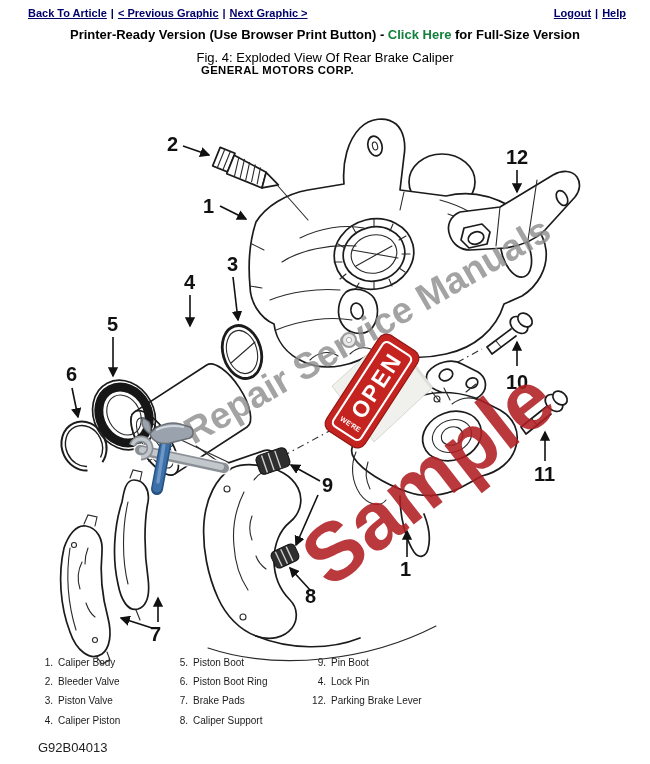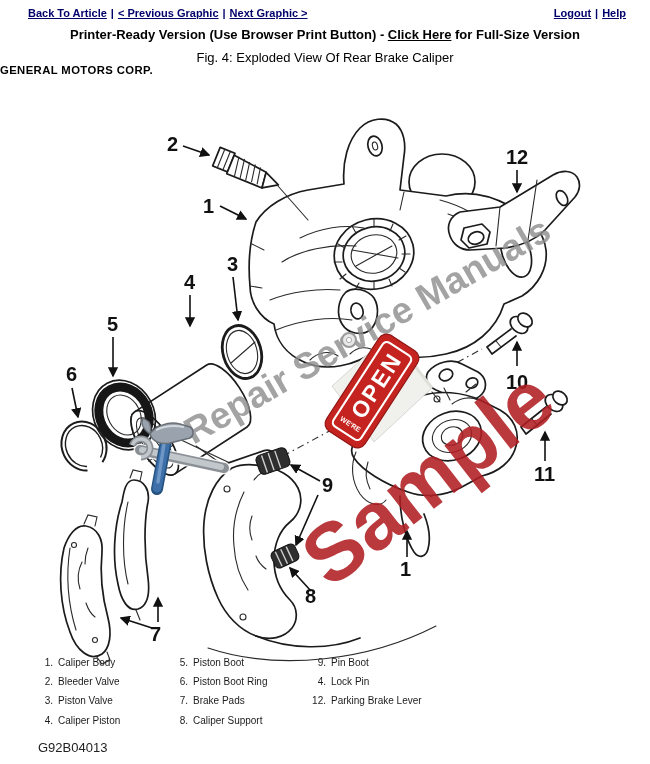--- a/index.html
+++ b/index.html
@@ -5,23 +5,23 @@
   html,body{margin:0;padding:0;}
   body{
     width:650px;height:764px;background:#ffffff;position:relative;overflow:hidden;
     font-family:"Liberation Sans",sans-serif;color:#000;
   }
   .navbar{position:absolute;top:3px;left:28px;right:24px;display:flex;justify-content:space-between;align-items:flex-start;}
   .navgroup{white-space:nowrap;}
   .navlink{color:#00006b;font-weight:bold;font-size:11px;text-decoration:underline;cursor:pointer;}
   .navsep{color:#00006b;font-weight:bold;font-size:11px;padding:0 4px;text-decoration:none;}
   .printer-line{position:absolute;top:27px;left:0;width:650px;text-align:center;font-size:13px;font-weight:bold;white-space:nowrap;}
-  .printer-line .plink{color:#000000;text-decoration:underline;cursor:pointer;}
+  .printer-line .plink{color:#15803d;cursor:pointer;}
   .fig-caption{position:absolute;top:50px;left:0;width:650px;text-align:center;font-size:13px;font-weight:normal;}
-  .company-line{position:absolute;top:64px;left:0;width:555px;font-size:11.3px;font-weight:bold;letter-spacing:.4px;}
+  .company-line{position:absolute;top:64px;left:0;width:555px;text-align:center;font-size:11.3px;font-weight:bold;letter-spacing:.4px;}
   svg.diagram{position:absolute;top:95px;left:0;}
   .ln{fill:none;stroke:#1b1b1b;stroke-width:1.7;stroke-linecap:round;stroke-linejoin:round;}
   .lnw{fill:#ffffff;stroke:#1b1b1b;stroke-width:1.7;stroke-linecap:round;stroke-linejoin:round;}
   .thin{fill:none;stroke:#2a2a2a;stroke-width:1.1;stroke-linecap:round;}
   .dashln{fill:none;stroke:#2a2a2a;stroke-width:1.1;stroke-dasharray:7 4 1.5 4;}
   .callout{font-size:20px;font-weight:600;fill:#111;}
   .arrow{fill:none;stroke:#111;stroke-width:1.6;marker-end:url(#arr);}
   .parts-col{position:absolute;top:653px;font-size:10px;color:#1c1c1c;}
   .col1{left:38px;} .col2{left:173px;} .col3{left:303px;}
   .prow{height:19.2px;line-height:19.2px;white-space:nowrap;}

